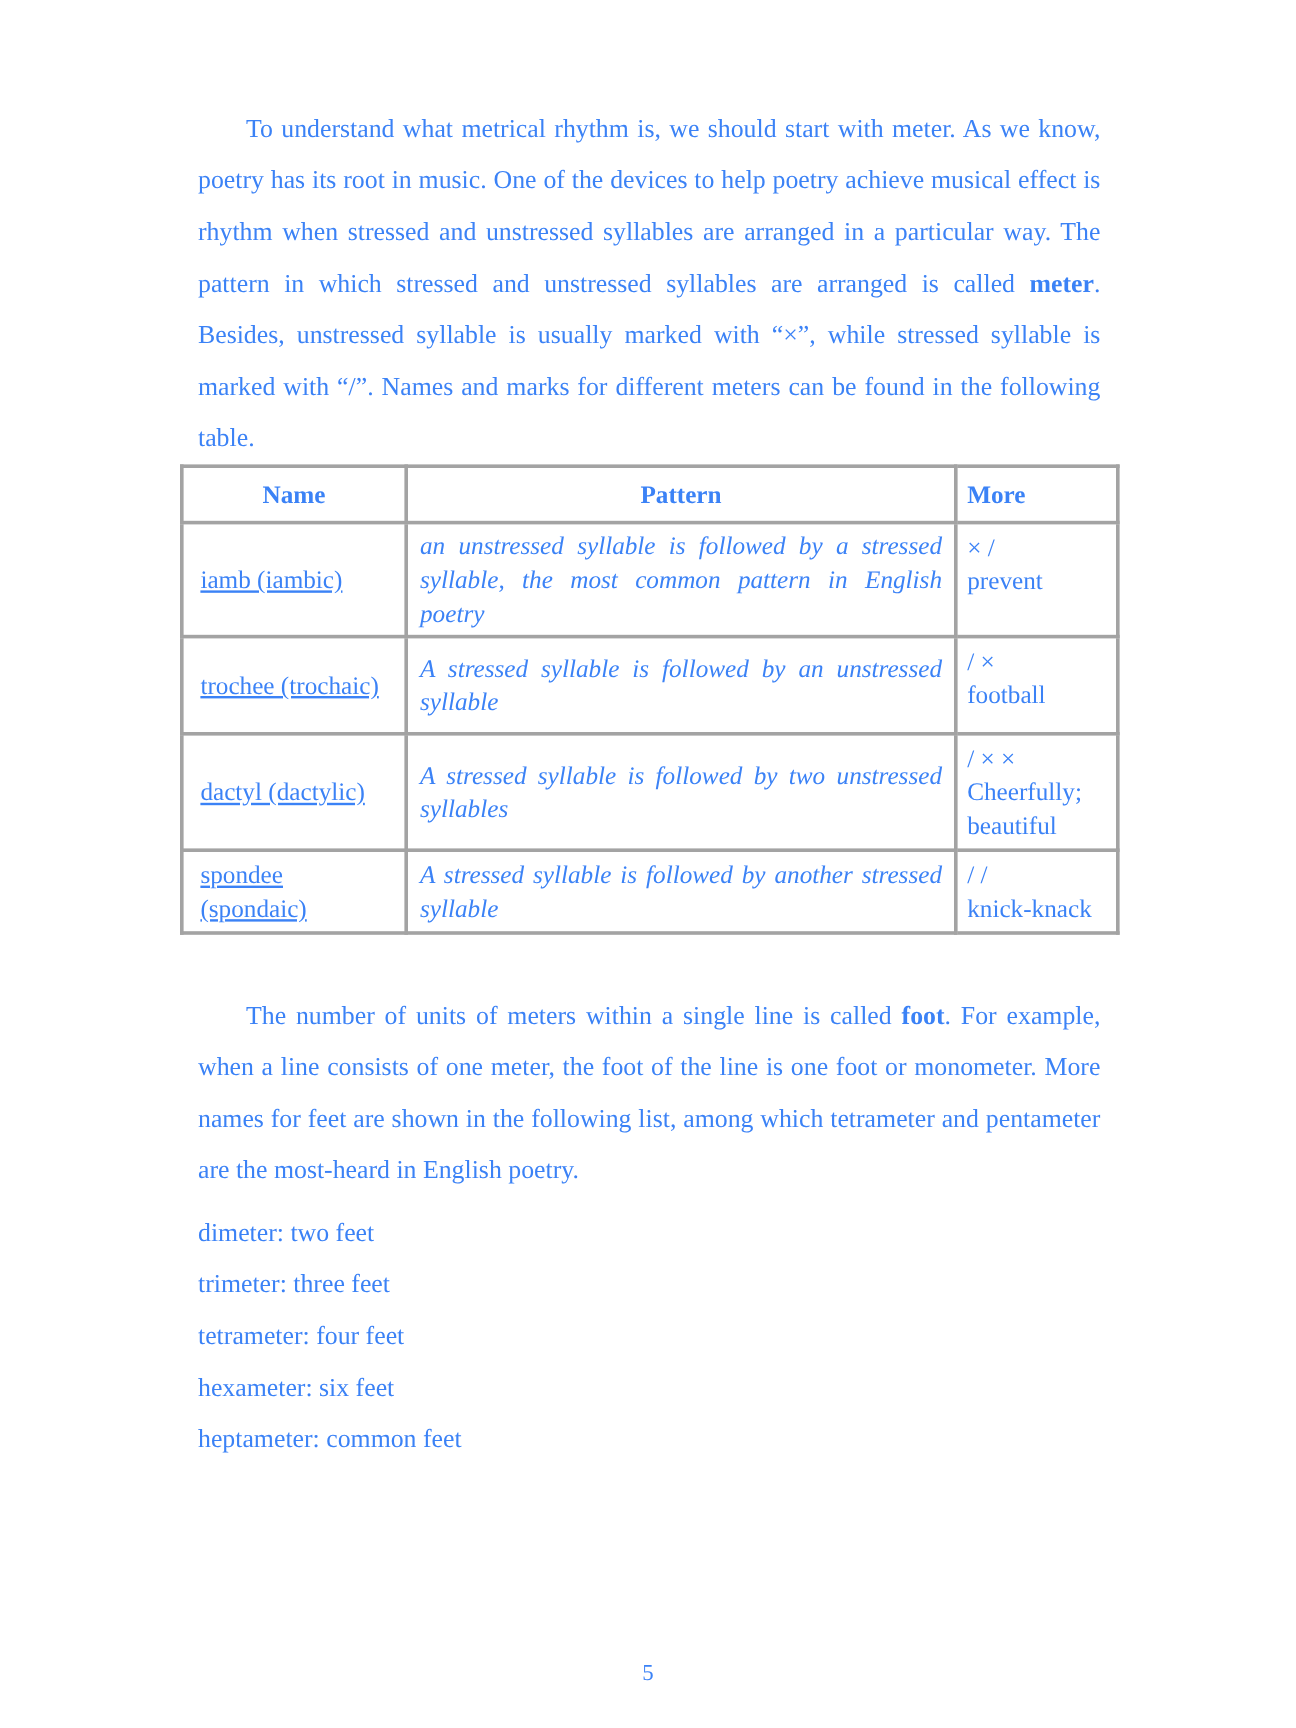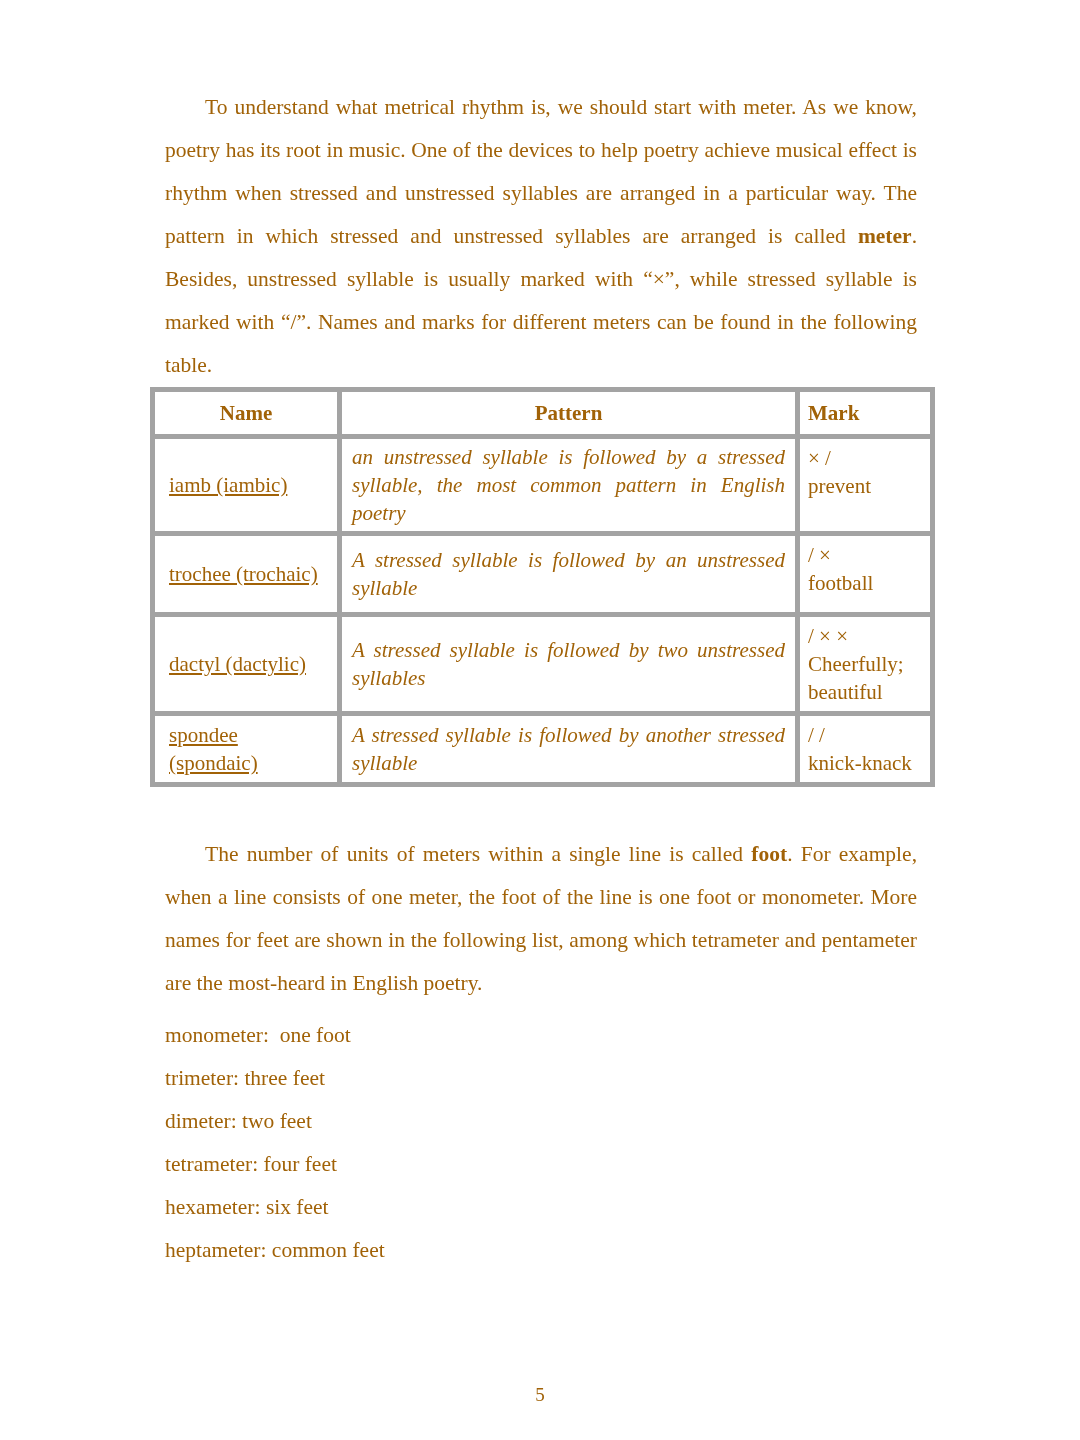--- a/index.html
+++ b/index.html
@@ -3,21 +3,21 @@
 <meta charset="utf-8">
 <style>
   * { box-sizing: border-box; }
   html, body { margin: 0; padding: 0; }
   body { background: #ffffff; }
   .page {
     position: relative;
     width: 1080px;
     height: 1440px;
     background: #ffffff;
-    color: #a16207;
+    color: #3b82f6;
     font-family: "Liberation Serif", serif;
     overflow: hidden;
   }
   .content {
     position: absolute;
     left: 165px;
     top: 0;
     width: 752px;
   }
   .body-par {
@@ -31,21 +31,21 @@
   .indent { text-indent: 40px; }
 
   table.meter-table {
     border-collapse: collapse;
     table-layout: fixed;
     width: 780px;
     margin-left: -15px;
     border: 2px solid #000;
   }
   .meter-table th, .meter-table td {
-    border: 5px solid #a3a3a3;
+    border: 3px solid #a3a3a3;
     font-size: 21px;
     line-height: 28px;
     font-weight: normal;
   }
   .meter-table th {
     font-weight: bold;
     height: 47px;
     text-align: center;
     vertical-align: middle;
   }
@@ -103,21 +103,21 @@
     <table class="meter-table">
       <colgroup>
         <col class="col-name">
         <col class="col-pattern">
         <col class="col-mark">
       </colgroup>
       <tbody>
           <tr class="header-row">
         <th>Name</th>
         <th>Pattern</th>
-        <th class="mark-h">Mark</th>
+        <th class="mark-h">More</th>
       </tr>
       <tr class="row-1">
         <td class="cell-name">iamb (iambic)</td>
         <td class="cell-pattern">an unstressed syllable is followed by a stressed syllable, the most common pattern in English poetry</td>
         <td class="cell-mark">× /
 prevent</td>
       </tr>
       <tr class="row-3">
         <td class="cell-name">trochee (trochaic)</td>
         <td class="cell-pattern">A stressed syllable is followed by an unstressed syllable</td>
@@ -137,23 +137,22 @@
         <td class="cell-pattern">A stressed syllable is followed by another stressed syllable</td>
         <td class="cell-mark">/ /
 knick-knack</td>
       </tr>
     </tbody>
       </table>
 
     <p class="body-par second-par indent"><span>The number of units of meters within a single line is called </span><b>foot</b><span>. For example, when a line consists of one meter, the foot of the line is one foot or monometer. More names for feet are shown in the following list, among which tetrameter and pentameter are the most-heard in English poetry.</span></p>
 
     <div class="feet-list">
-      <div class="feet-item">monometer:  one foot</div>
+      <div class="feet-item">dimeter: two feet</div>
       <div class="feet-item">trimeter: three feet</div>
-      <div class="feet-item">dimeter: two feet</div>
       <div class="feet-item">tetrameter: four feet</div>
       <div class="feet-item">hexameter: six feet</div>
       <div class="feet-item">heptameter: common feet</div>
     </div>
 
   </div>
 
   <div class="page-number">5</div>
 </div>
 

